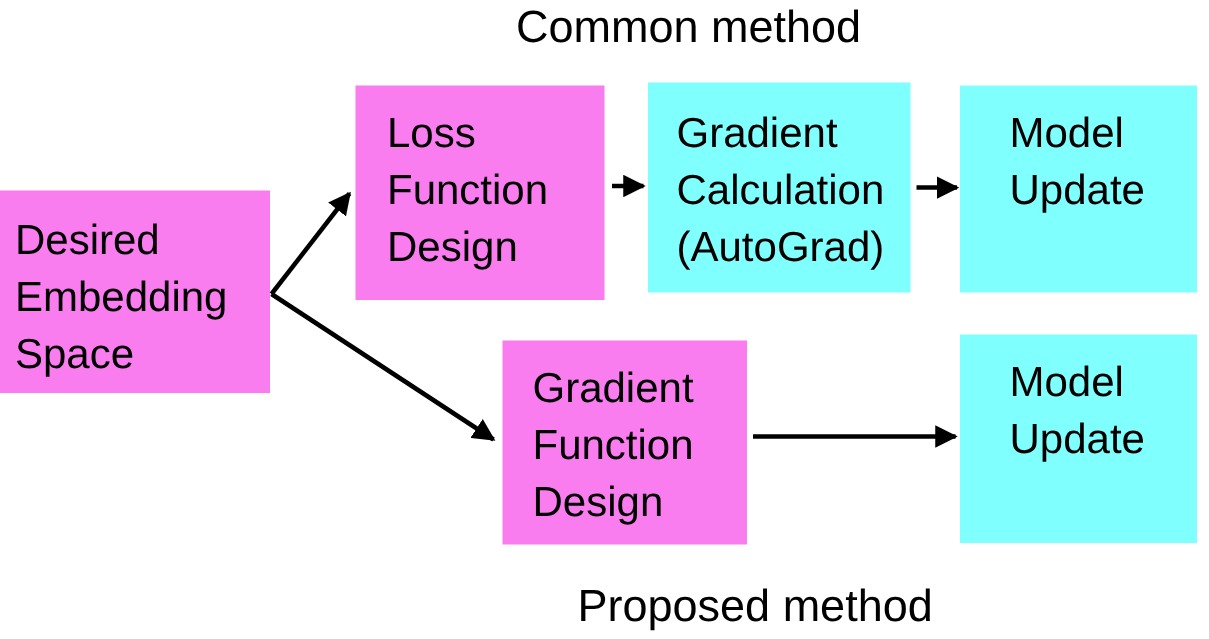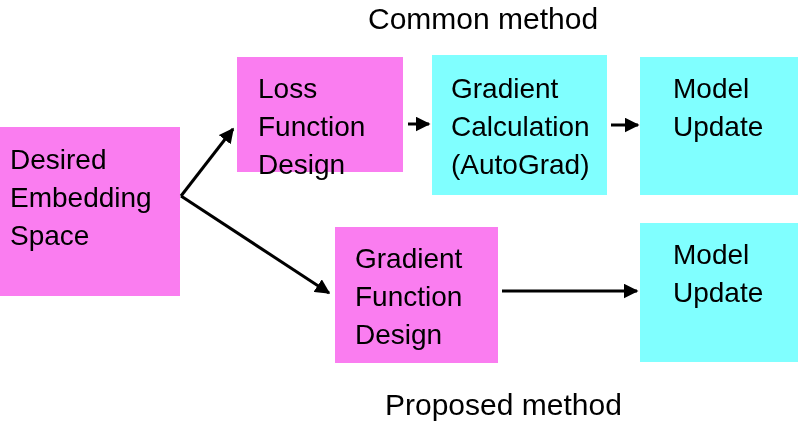--- a/index.html
+++ b/index.html
@@ -25,27 +25,27 @@
     color: #000000;
     letter-spacing: 0px;
   }
   .title {
     position: absolute;
     font-size: 30px;
     line-height: 36px;
     color: #000000;
     white-space: nowrap;
   }
-  #node-desired   { left: 0px;   top: 127px; width: 180px; height: 169px; padding: 14px 0 0 10px; }
-  #node-loss      { left: 237px; top: 57px;  width: 166px; height: 115px; padding: 13px 0 0 21px; }
+  #node-desired   { left: 0px;   top: 127px; width: 180px; height: 135px; padding: 14px 0 0 10px; }
+  #node-loss      { left: 237px; top: 57px;  width: 166px; height: 143px; padding: 13px 0 0 21px; }
   #node-gradcalc  { left: 432px; top: 55px;  width: 175px; height: 140px; padding: 15px 0 0 19px; }
   #node-modeltop  { left: 640px; top: 57px;  width: 158px; height: 138px; padding: 13px 0 0 33px; }
   #node-gradfunc  { left: 335px; top: 227px; width: 163px; height: 136px; padding: 13px 0 0 20px; }
   #node-modelbot  { left: 640px; top: 223px; width: 158px; height: 139px; padding: 13px 0 0 33px; }
-  #title-common   { left: 368px; top: 1px; }
+  #title-common   { left: 344px; top: 1px; }
   #title-proposed { left: 385px; top: 387px; }
   .arrow-layer {
     position: absolute;
     left: 0; top: 0;
     width: 806px;
     height: 426px;
     pointer-events: none;
   }
 </style>
 </head>

